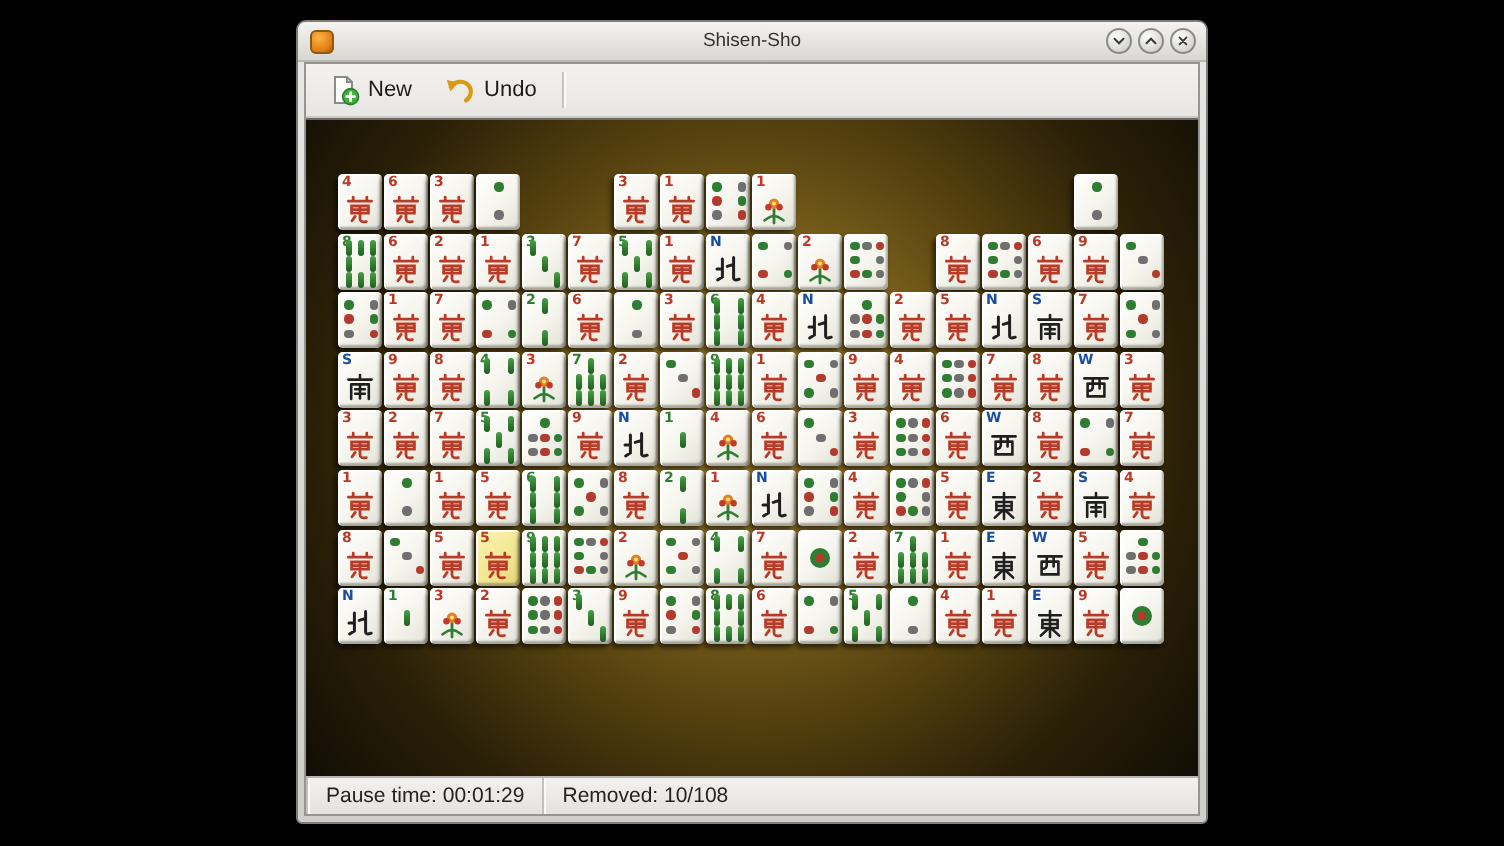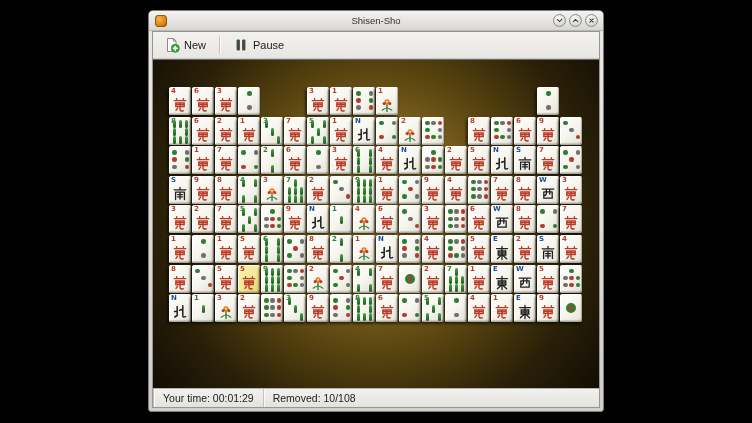--- a/index.html
+++ b/index.html
@@ -158,28 +158,28 @@
       <div class="toolbar">
         <button class="tbtn">
           <svg viewBox="0 0 16 16">
             <path d="M3.5 1.5 H9.5 L12 4 V14.5 H3.5 Z" fill="#fdfdfb" stroke="#8a8a88" stroke-width="1"></path>
             <path d="M9.5 1.5 V4 H12" fill="none" stroke="#8a8a88" stroke-width="1"></path>
             <circle cx="11.3" cy="11.3" r="4" fill="#3fae3f" stroke="#2c7d2c" stroke-width="0.8"></circle>
             <path d="M11.3 9.4 V13.2 M9.4 11.3 H13.2" stroke="#ffffff" stroke-width="1.5" stroke-linecap="round"></path>
           </svg>
           <span>New</span>
         </button>
-        <span class="tb-sep"></span>
         <button class="tbtn">
           <svg viewBox="0 0 16 16">
-            <rect x="3.6" y="2.6" width="3.3" height="10.8" rx="1" fill="#3e4a49"></rect>
-            <rect x="9.1" y="2.6" width="3.3" height="10.8" rx="1" fill="#3e4a49"></rect>
+            <path d="M3.4 6.4 C5.2 3.5 9.6 3 12 5.4 C14.3 7.8 13.6 11.6 11 13.2" fill="none" stroke="#d99a12" stroke-width="2.1" stroke-linecap="round"></path>
+            <path d="M1.4 3 L7.2 4.3 L3.2 8.8 Z" fill="#d99a12"></path>
           </svg>
-          <span>Pause</span>
+          <span>Undo</span>
         </button>
+        <span class="tb-sep"></span>
       </div>
 
       <div class="game-area">
         <div class="board" id="board">
             <div class="tile" style="left: 0px; top: 0px;">
               <span class="tnum man">4</span>
               <svg class="tglyph man" viewBox="0 0 16 16">
                 <use href="#g-wan"></use>
               </svg>
             </div>
@@ -1048,19 +1048,19 @@
                 <use href="#g-wan"></use>
               </svg>
             </div>
             <div class="tile" style="left: 391px; top: 207.2px;">
               <span class="pip big"></span>
             </div>
           </div>
       </div>
 
       <div class="statusbar">
-        <span class="status-cell">Your time: 00:01:29</span>
+        <span class="status-cell">Pause time: 00:01:29</span>
         <span class="status-cell">Removed: 10/108</span>
       </div>
 
     </div>
   </div>
 </div>
 
 </body></html>

